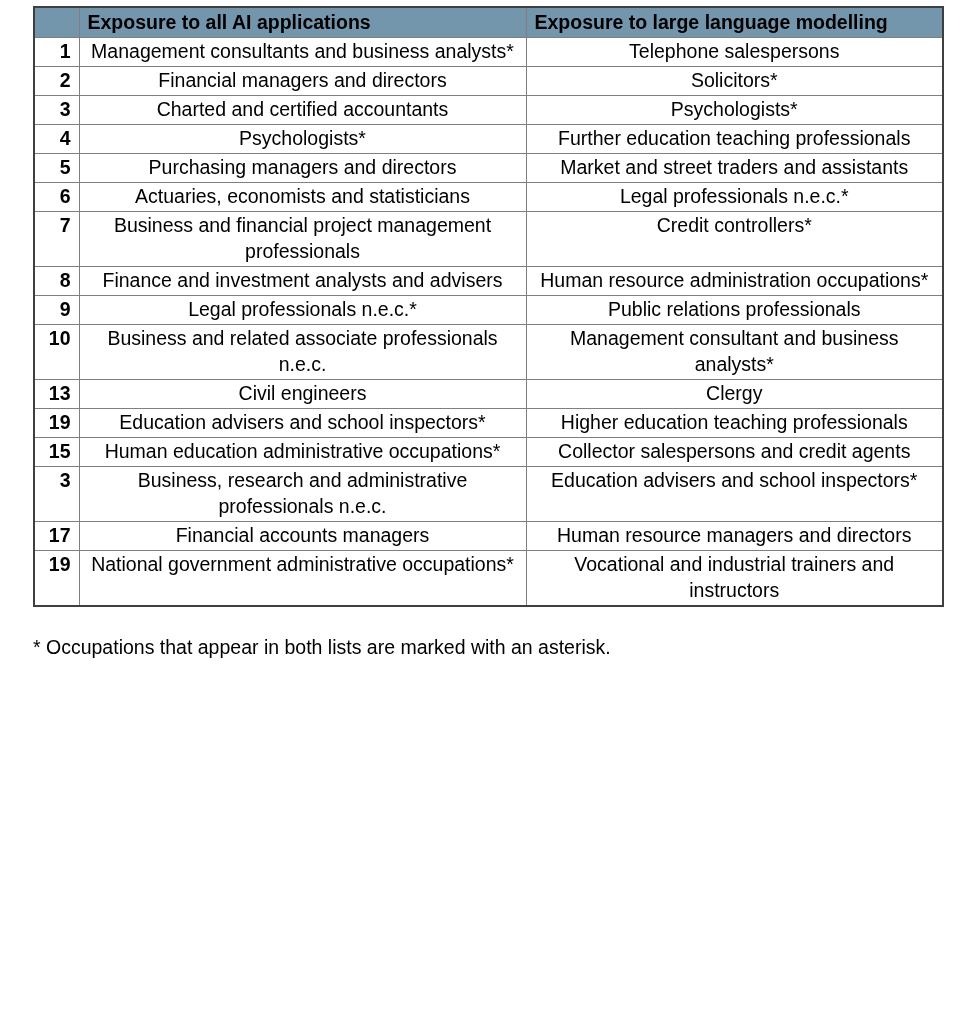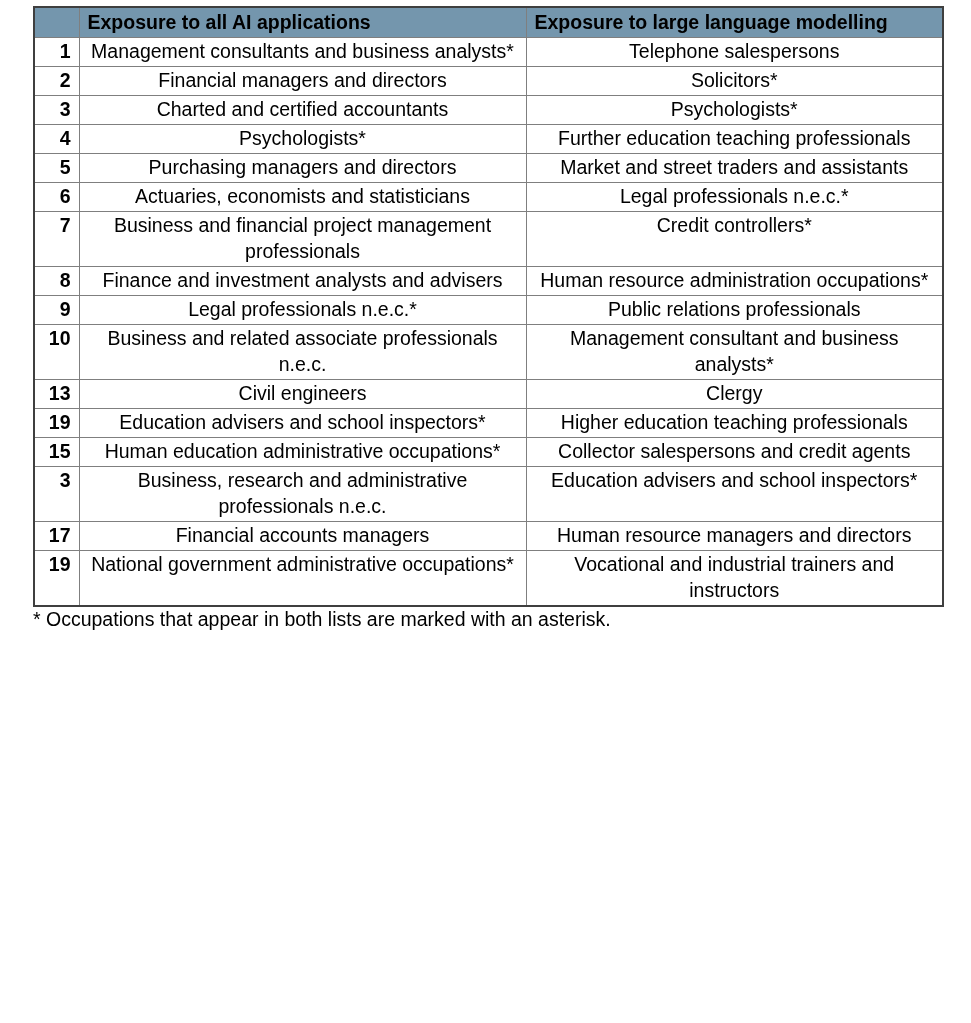--- a/index.html
+++ b/index.html
@@ -47,20 +47,21 @@
     padding-top: 1px;
   }
   td.rank-cell {
     font-weight: bold;
     text-align: right;
     padding-right: 6px;
     padding-left: 2px;
   }
   td.occ-cell { text-align: center; }
   .footnote {
+    margin-top: 28px;
     font-size: 19.5px;
     line-height: 25px;
   }
 </style>
 </head>
 <body>
 
 <div class="page">
   <table class="exposure-table">
     <colgroup>

